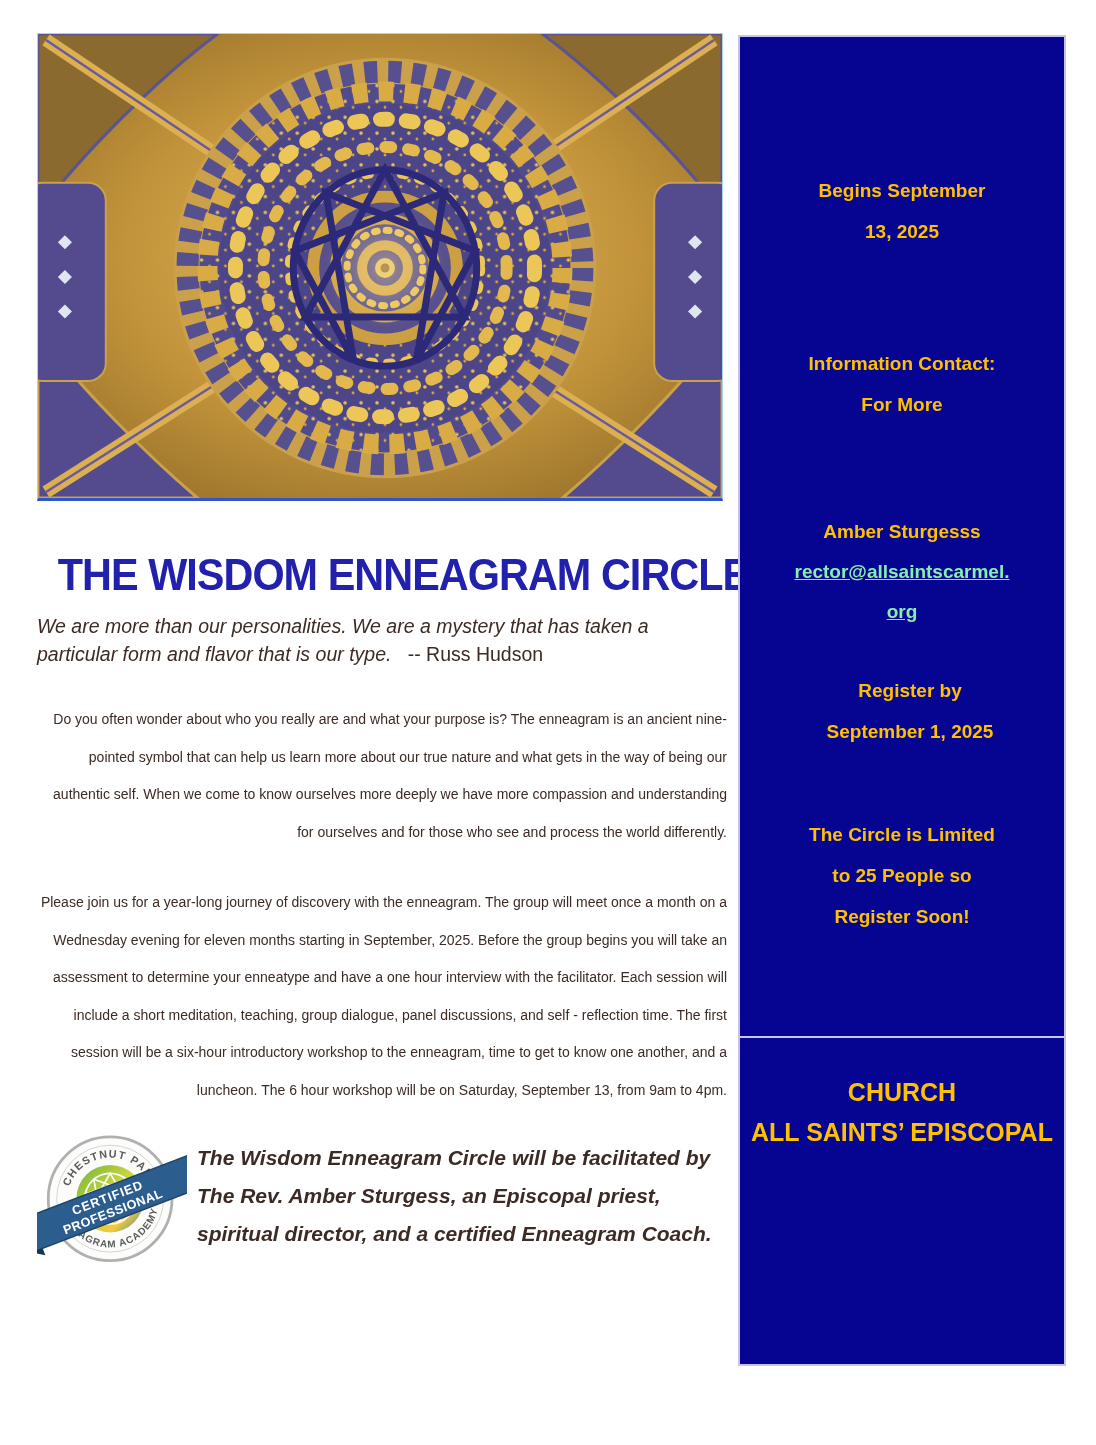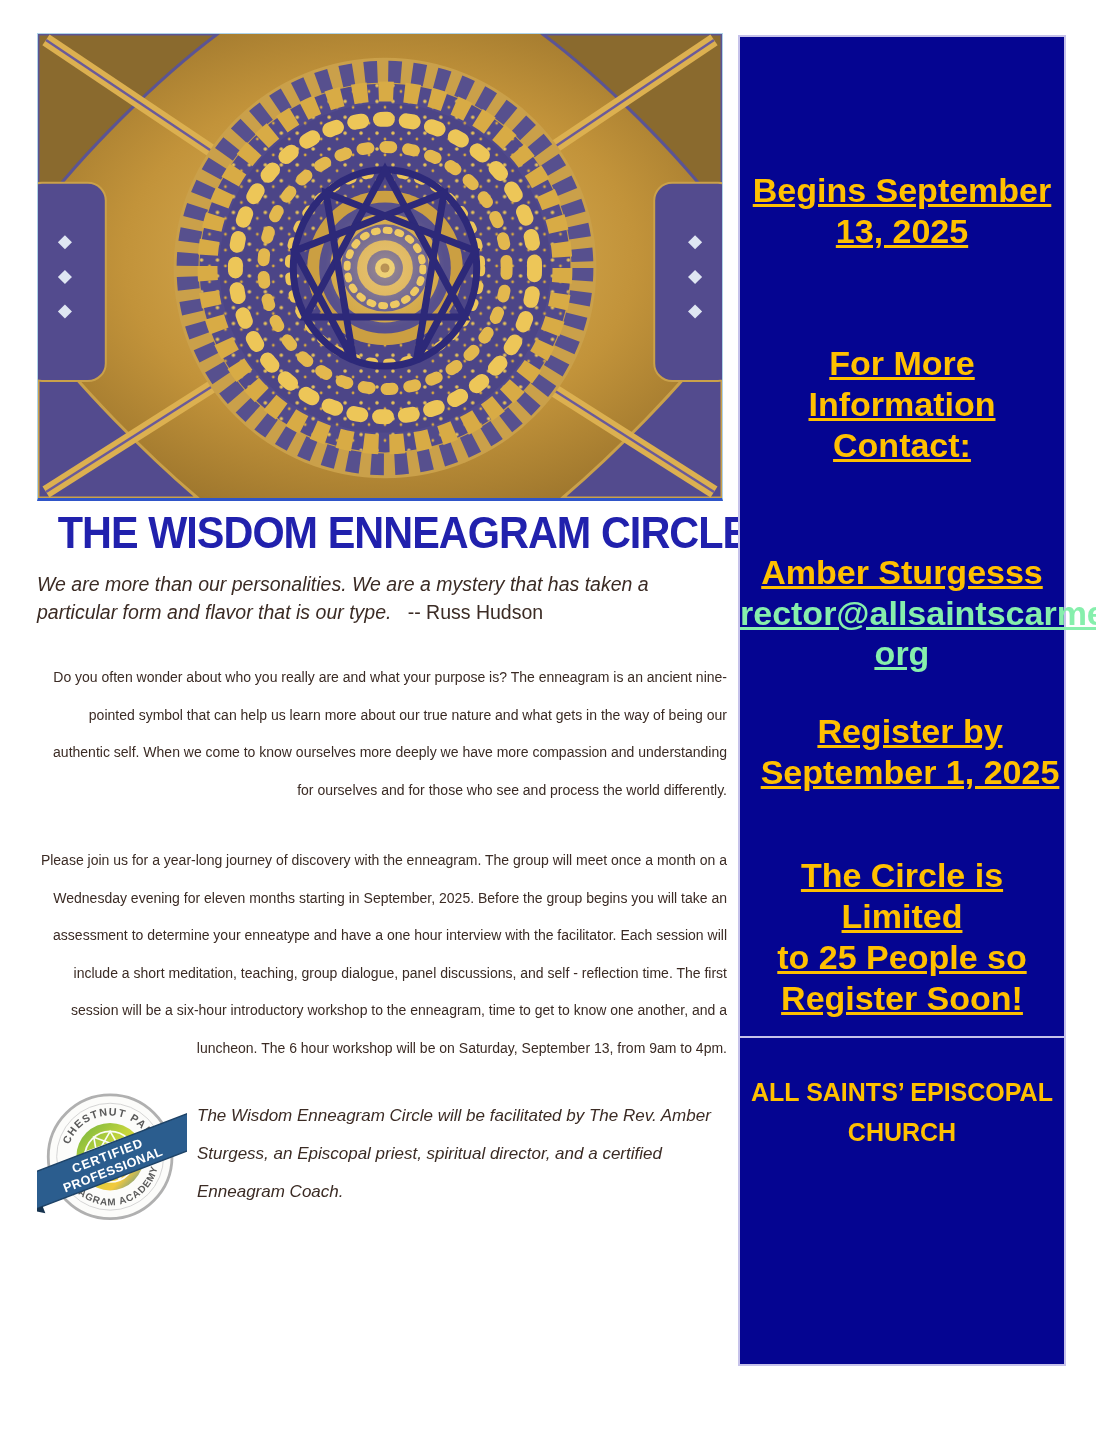--- a/index.html
+++ b/index.html
@@ -10,41 +10,41 @@
 
   
   .dome{
     position:absolute;left:37px;top:33px;width:686px;height:468px;
     box-sizing:border-box;border:1px solid #aed3e8;border-bottom:3px solid #2f55c8;
     background:#b98a33;
   }
   .dome svg{display:block;width:100%;height:100%;}
 
   
-  .main{position:absolute;left:37px;top:482px;width:690px;color:#3b2b24;}
+  .main{position:absolute;left:37px;top:524px;width:690px;color:#3b2b24;}
   .title{
     color:#2121ad;font-size:44px;font-weight:bold;text-align:center;
     letter-spacing:-1px;transform:scaleX(0.94);transform-origin:50% 50%;
     margin:26px 0 12px 0;white-space:nowrap;
   }
   .quote{font-size:19.5px;line-height:28px;}
   .quote .q{font-style:italic;}
   .quote .attrib{font-style:normal;}
   .para{font-size:14px;line-height:37.5px;margin-top:33px;text-align:right;}
   .fac-row{display:flex;align-items:flex-start;margin-top:22px;}
   .badge-wrap{flex:0 0 152px;width:152px;}
-  .fac-text{font-style:italic;font-size:17px;line-height:38px;padding-left:8px;padding-top:8px;}
+  .fac-text{font-style:italic;font-size:21px;line-height:38px;padding-left:8px;padding-top:8px;font-weight:bold;}
 
   
   .sb{
     position:absolute;left:738px;width:328px;background:#050591;
     border:2px solid #c6c2ea;box-sizing:border-box;color:#ffc000;
     font-weight:bold;text-align:center;
   }
-  .sb1{top:35px;height:1136px;font-size:34px;line-height:41px;text-decoration:underline;}
+  .sb1{top:35px;height:1136px;font-size:19px;line-height:41px;}
   .sb2{top:1036px;height:330px;}
   .sb-block1{margin-top:133px;}
   .sb-block2{margin-top:91px;}
   .sb-block3{margin-top:86px;}
   .sb-block4{margin-top:38px;padding-left:16px;}
   .sb-block5{margin-top:62px;}
   .email-link{color:#86efac;text-decoration:underline;display:block;line-height:40px;cursor:pointer;}
   .church-name{margin-top:34px;font-size:25px;line-height:40px;}
   .church-addr{margin-top:50px;font-size:22px;line-height:30.5px;}
   .church-addr sup{font-size:13px;}
@@ -189,22 +189,22 @@
     </div>
 
   </div>
 
   <div class="sb sb1">
     <div class="sb-block1">
       <div>Begins September</div>
       <div>13, 2025</div>
     </div>
     <div class="sb-block2">
+      <div>Information Contact:</div>
       <div>For More</div>
-      <div>Information Contact:</div>
     </div>
     <div class="sb-block3">
       <div>Amber Sturgesss</div>
       <a class="email-link">
         <span style="display:block">rector@allsaintscarmel.</span>
         <span style="display:block">org</span>
       </a>
     </div>
     <div class="sb-block4">
       <div>Register by</div>
@@ -212,18 +212,18 @@
     </div>
     <div class="sb-block5">
       <div>The Circle is Limited</div>
       <div>to 25 People so</div>
       <div>Register Soon!</div>
     </div>
   </div>
 
   <div class="sb sb2">
     <div class="church-name">
+      <div>CHURCH</div>
       <div>ALL SAINTS’ EPISCOPAL</div>
-      <div>CHURCH</div>
     </div>
   </div>
 
 </div>
 
 </body></html>

